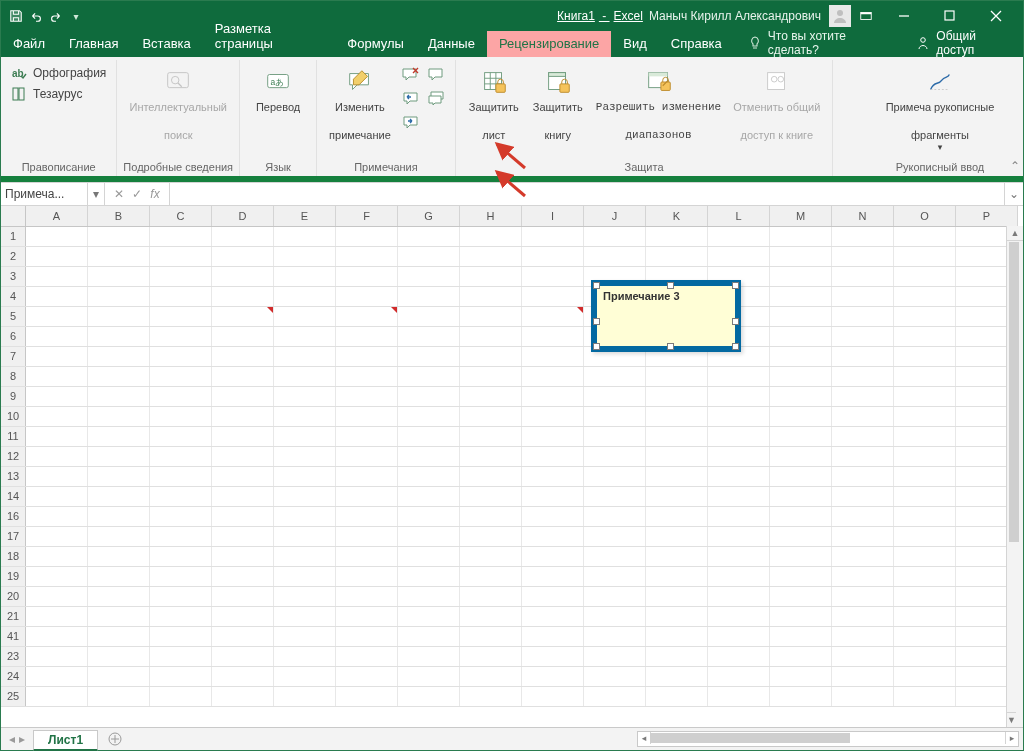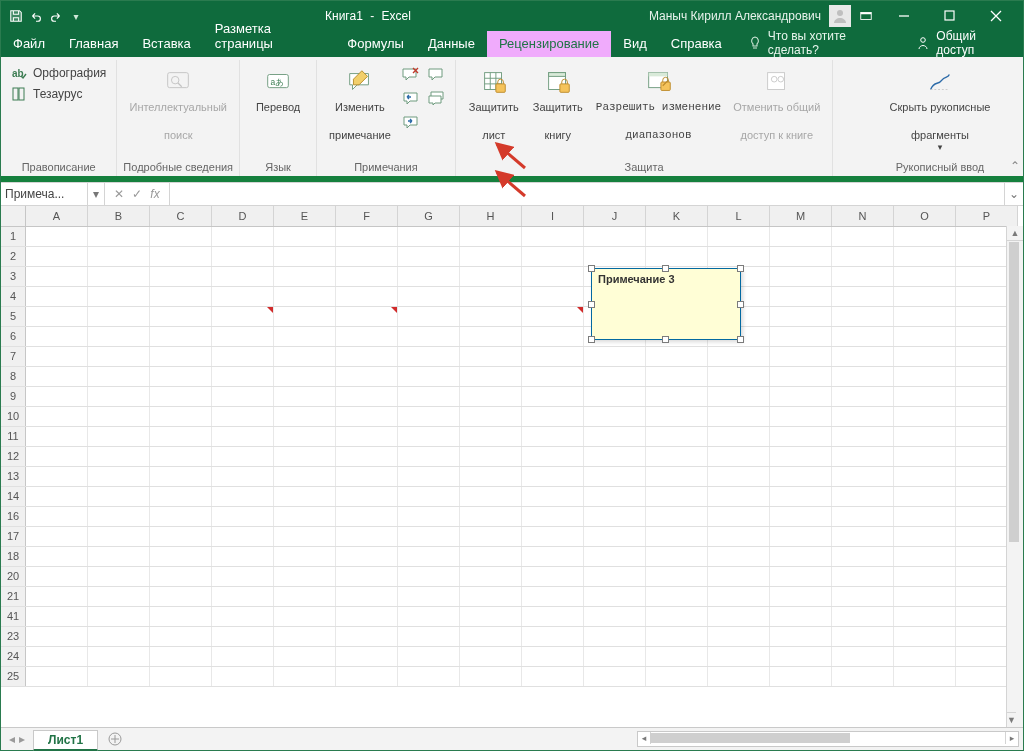--- a/index.html
+++ b/index.html
@@ -1,30 +1,30 @@
 <!DOCTYPE html>
 <html><head>
 <meta charset="utf-8">
 <style>
   html,body{margin:0;padding:0;font-family:"Segoe UI",Tahoma,sans-serif;font-size:12px;color:#333;background:#fff;overflow:hidden;}
   .app{width:1024px;height:751px;display:flex;flex-direction:column;background:#e6e6e6;border:1px solid #2a7b4f;box-sizing:border-box;}
   
   .titlebar{height:30px;background:#0f6b3d;display:flex;align-items:center;color:#fff;font-size:12px;}
   .qat{display:flex;align-items:center;gap:6px;padding:0 8px;}
   .qat .ico,.titlebar .ico,.tabs .ico{width:14px;height:14px;display:flex;align-items:center;justify-content:center;}
-  .titlebar-center{flex:1;text-align:center;}
+  .titlebar-center{flex:1;text-align:right;text-decoration:underline;}
   .titlebar-center span{padding:0 2px;}
   .titlebar-right{display:flex;align-items:center;gap:8px;padding:0 4px;}
   .user-avatar{width:22px;height:22px;background:#e8e8e8;display:flex;align-items:center;justify-content:center;}
   .winctrl{display:flex;}
   .winbtn{width:46px;height:30px;display:flex;align-items:center;justify-content:center;color:#fff;}
   
   .tabs{height:26px;background:#0f6b3d;display:flex;align-items:flex-end;color:#fff;font-size:13px;}
   .tab{padding:5px 12px 6px;cursor:default;}
-  .tab.active{background:#f0abfc;color:#217346;text-align:center;}
+  .tab.active{background:#fca5a5;color:#217346;text-align:center;}
   .tabs-spacer{flex:1;}
   .tell-me{display:flex;align-items:center;gap:6px;padding:0 14px;color:#e7f5ec;font-size:12px;}
   .share{display:flex;align-items:center;gap:6px;padding:0 14px;color:#fff;font-size:12px;}
   
   .ribbon{background:#f3f3f3;border-bottom:6px solid #15803d;display:flex;padding:3px 0 0;}
   .rgroup{display:flex;flex-direction:column;align-items:center;border-right:1px solid #e1e1e1;padding:0 6px;}
   .rgroup-body{flex:1;display:flex;align-items:flex-start;padding:4px 0;}
   .rgroup-label{font-size:11px;color:#666;padding:1px 0 3px;white-space:nowrap;}
   .rbtn{display:flex;flex-direction:column;align-items:center;justify-content:flex-start;padding:2px 6px;font-size:11px;color:#444;text-align:right;line-height:1.25;min-width:52px;}
   .rbtn.disabled{color:#a7a7a7;}
@@ -46,21 +46,21 @@
   .gridarea{flex:1;display:flex;flex-direction:column;background:#fff;position:relative;}
   .colheaders{height:20px;display:flex;border-bottom:1px solid #c6c6c6;}
   .corner{width:24px;border-right:1px solid #c6c6c6;background:#f0f0f0;}
   .colh{flex:0 0 61px;border-right:1px solid #d4d4d4;background:#f0f0f0;color:#555;font-size:11px;display:flex;align-items:center;justify-content:center;}
   .rows{flex:1;overflow:hidden;}
   .row{height:19px;display:flex;border-bottom:1px solid #e0e0e0;}
   .rowh{width:24px;border-right:1px solid #c6c6c6;background:#f0f0f0;font-size:11px;color:#555;display:flex;align-items:center;justify-content:center;}
   .cell{flex:0 0 61px;border-right:1px solid #e8e8e8;position:relative;}
   .comment-mark{position:absolute;top:0;right:0;width:0;height:0;border-left:6px solid transparent;border-top:6px solid #d12b2b;}
   
-  .comment-box{position:absolute;background:#fffed6;border:1px solid #0369a1;box-shadow:2px 2px 4px rgba(0,0,0,.15);font-size:11px;font-weight:bold;color:#333;padding:4px 6px;box-sizing:border-box;}
+  .comment-box{position:absolute;background:#fffed6;border:6px solid #0369a1;box-shadow:2px 2px 4px rgba(0,0,0,.15);font-size:11px;font-weight:bold;color:#333;padding:4px 6px;box-sizing:border-box;margin-top:12px;}
   .handle{position:absolute;width:7px;height:7px;background:#fff;border:1px solid #7b7b7b;box-sizing:border-box;}
   .leader{position:absolute;width:0;height:0;}
   
   .redarrow{position:absolute;pointer-events:none;}
   
   .sheetbar{height:22px;border-top:1px solid #c9c9c9;background:#f3f3f3;display:flex;align-items:center;font-size:12px;}
   .navset{display:flex;gap:4px;padding:0 8px;color:#9a9a9a;}
   .sheet-tab{padding:2px 14px;border:1px solid #c9c9c9;border-bottom:none;background:#fff;color:#217346;font-weight:600;position:relative;top:1px;}
   .sheet-tab.active{border-bottom:2px solid #217346;}
   .addsheet{width:22px;height:22px;display:flex;align-items:center;justify-content:center;color:#7a7a7a;margin-left:6px;}
@@ -335,21 +335,21 @@
 
     <div class="rgroup" style="border-right:none;">
       <div class="rgroup-body">
         <div class="rbtn" style="min-width:110px;">
           <div class="bicon">
               <svg viewBox="0 0 32 32">
                 <path d="M6 24c4-10 8-4 12-10 3-4 6-2 8-6" fill="none" stroke="#2b6aa8" stroke-width="1.5"></path>
                 <path d="M6 24l20 0" stroke="#c9c9c9" stroke-dasharray="2 2"></path>
               </svg>
             </div>
-          <span>Скрыть рукописные</span>
+          <span>Примеча рукописные</span>
             <br>
             <span>фрагменты</span> 
             <span style="font-size:9px;">▾</span>
         </div>
       </div>
       <div class="rgroup-label">Рукописный ввод</div>
     </div>
     <div style="width:16px;display:flex;align-items:flex-end;justify-content:center;color:#888;padding-bottom:3px;">⌃</div>
   </div>
 
@@ -692,20 +692,39 @@
           <div class="cell"></div>
           <div class="cell"></div>
           <div class="cell"></div>
           <div class="cell"></div>
           <div class="cell"></div>
           <div class="cell"></div>
           <div class="cell"></div>
         </div>
         <div class="row">
           <div class="rowh">18</div>
+          <div class="cell"></div>
+          <div class="cell"></div>
+          <div class="cell"></div>
+          <div class="cell"></div>
+          <div class="cell"></div>
+          <div class="cell"></div>
+          <div class="cell"></div>
+          <div class="cell"></div>
+          <div class="cell"></div>
+          <div class="cell"></div>
+          <div class="cell"></div>
+          <div class="cell"></div>
+          <div class="cell"></div>
+          <div class="cell"></div>
+          <div class="cell"></div>
+          <div class="cell"></div>
+        </div>
+        <div class="row">
+          <div class="rowh">19</div>
           <div class="cell"></div>
           <div class="cell"></div>
           <div class="cell"></div>
           <div class="cell"></div>
           <div class="cell"></div>
           <div class="cell"></div>
           <div class="cell"></div>
           <div class="cell"></div>
           <div class="cell"></div>
           <div class="cell"></div>

